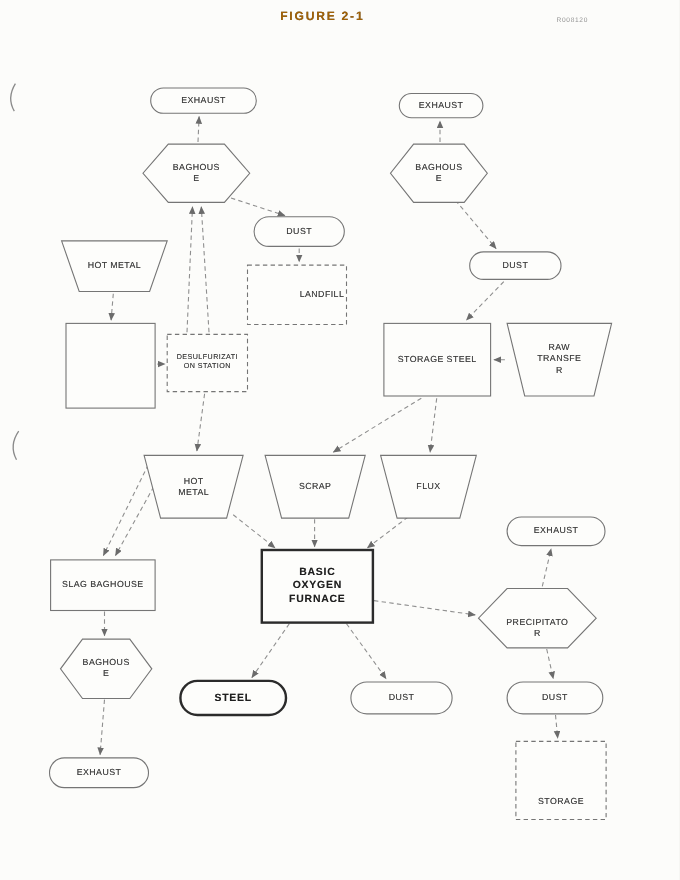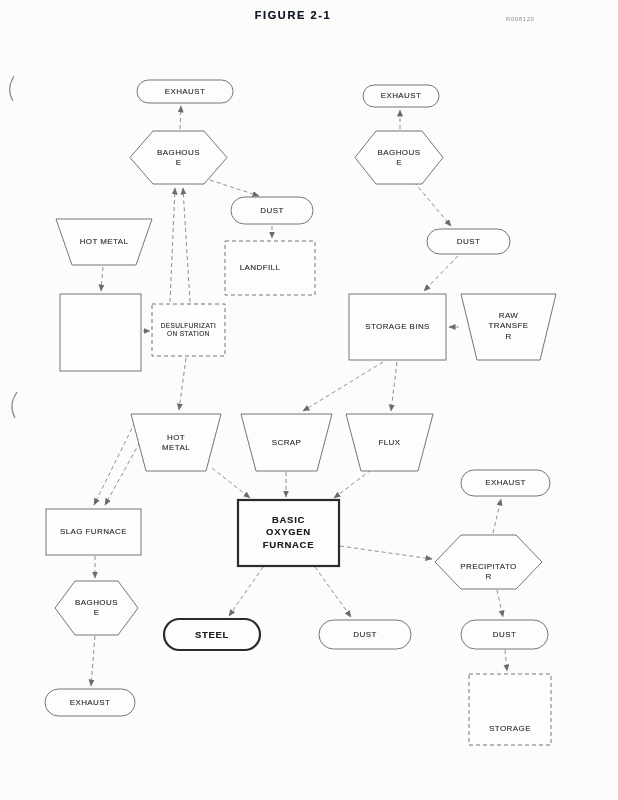--- a/index.html
+++ b/index.html
@@ -11,21 +11,21 @@
     background: #fcfcfa;
     overflow: hidden;
     font-family: "Liberation Sans", sans-serif;
   }
   .titles {
     position: absolute;
     top: 9px;
     left: 0;
     width: 586px;
     text-align: center;
-    color: #0f172a;
+    color: #a16207;
     text-shadow: 0 0 0.6px rgba(58,58,58,0.75);
   }
   .fig-label { font-size: 11px; font-weight: 700; letter-spacing: 1.6px; }
   .fig-title { font-size: 11px; font-weight: 700; letter-spacing: 1px; margin-top: 3px; }
   .stamp {
     position: absolute;
     left: 506px;
     top: 16px;
     font-size: 6px;
     color: #929292;
@@ -134,30 +134,30 @@
       </g>
   </svg>
 
   <div id="labels-layer">
       <div class="node-label" style="left: 185px; top: 91.5px; width: 80px;">EXHAUST</div>
       <div class="node-label" style="left: 401px; top: 96px; width: 60px;">EXHAUST</div>
       <div class="node-label" style="left: 178.5px; top: 157.5px; width: 44px;">BAGHOUSE</div>
       <div class="node-label" style="left: 399px; top: 157.5px; width: 44px;">BAGHOUSE</div>
       <div class="node-label" style="left: 272px; top: 210.5px; width: 66px;">DUST</div>
       <div class="node-label" style="left: 104px; top: 242px; width: 70px;">HOT METAL</div>
-      <div class="node-label" style="left: 260px; top: 268px; width: 74px;">LANDFILL</div>
+      <div class="node-label" style="left: 276px; top: 268px; width: 74px; text-align: right;">LANDFILL</div>
       <div class="node-label" style="left: 468.5px; top: 241.5px; width: 67px;">DUST</div>
       <div class="node-label" style="left: 188.5px; top: 330px; width: 60px; font-size: 6.5px;">DESULFURIZATION STATION</div>
-      <div class="node-label" style="left: 397.5px; top: 327px; width: 85px;">STORAGE BINS</div>
+      <div class="node-label" style="left: 397.5px; top: 327px; width: 85px;">STORAGE STEEL</div>
       <div class="node-label" style="left: 508.5px; top: 327px; width: 46px;">RAW TRANSFER</div>
       <div class="node-label" style="left: 176px; top: 442.5px; width: 36px;">HOT METAL</div>
       <div class="node-label" style="left: 286.5px; top: 442.5px; width: 87px;">SCRAP</div>
       <div class="node-label" style="left: 389.5px; top: 442.5px; width: 71px;">FLUX</div>
       <div class="node-label" style="left: 505.5px; top: 483px; width: 73px;">EXHAUST</div>
-      <div class="node-label" style="left: 93.5px; top: 532px; width: 85px;">SLAG FURNACE</div>
+      <div class="node-label" style="left: 93.5px; top: 532px; width: 85px;">SLAG BAGHOUSE</div>
       <div class="node-label bold" style="left: 288.5px; top: 533px; width: 55px;">BASIC OXYGEN FURNACE</div>
       <div class="node-label" style="left: 488.5px; top: 572px; width: 62px;">PRECIPITATOR</div>
       <div class="node-label" style="left: 96.5px; top: 608px; width: 44px;">BAGHOUSE</div>
       <div class="node-label bold" style="left: 212px; top: 634.5px; width: 80px;">STEEL</div>
       <div class="node-label" style="left: 365px; top: 634.5px; width: 76px;">DUST</div>
       <div class="node-label" style="left: 504.5px; top: 634.5px; width: 71px;">DUST</div>
       <div class="node-label" style="left: 90px; top: 702.5px; width: 74px;">EXHAUST</div>
       <div class="node-label" style="left: 510px; top: 729px; width: 66px;">STORAGE</div>
     </div>
 

